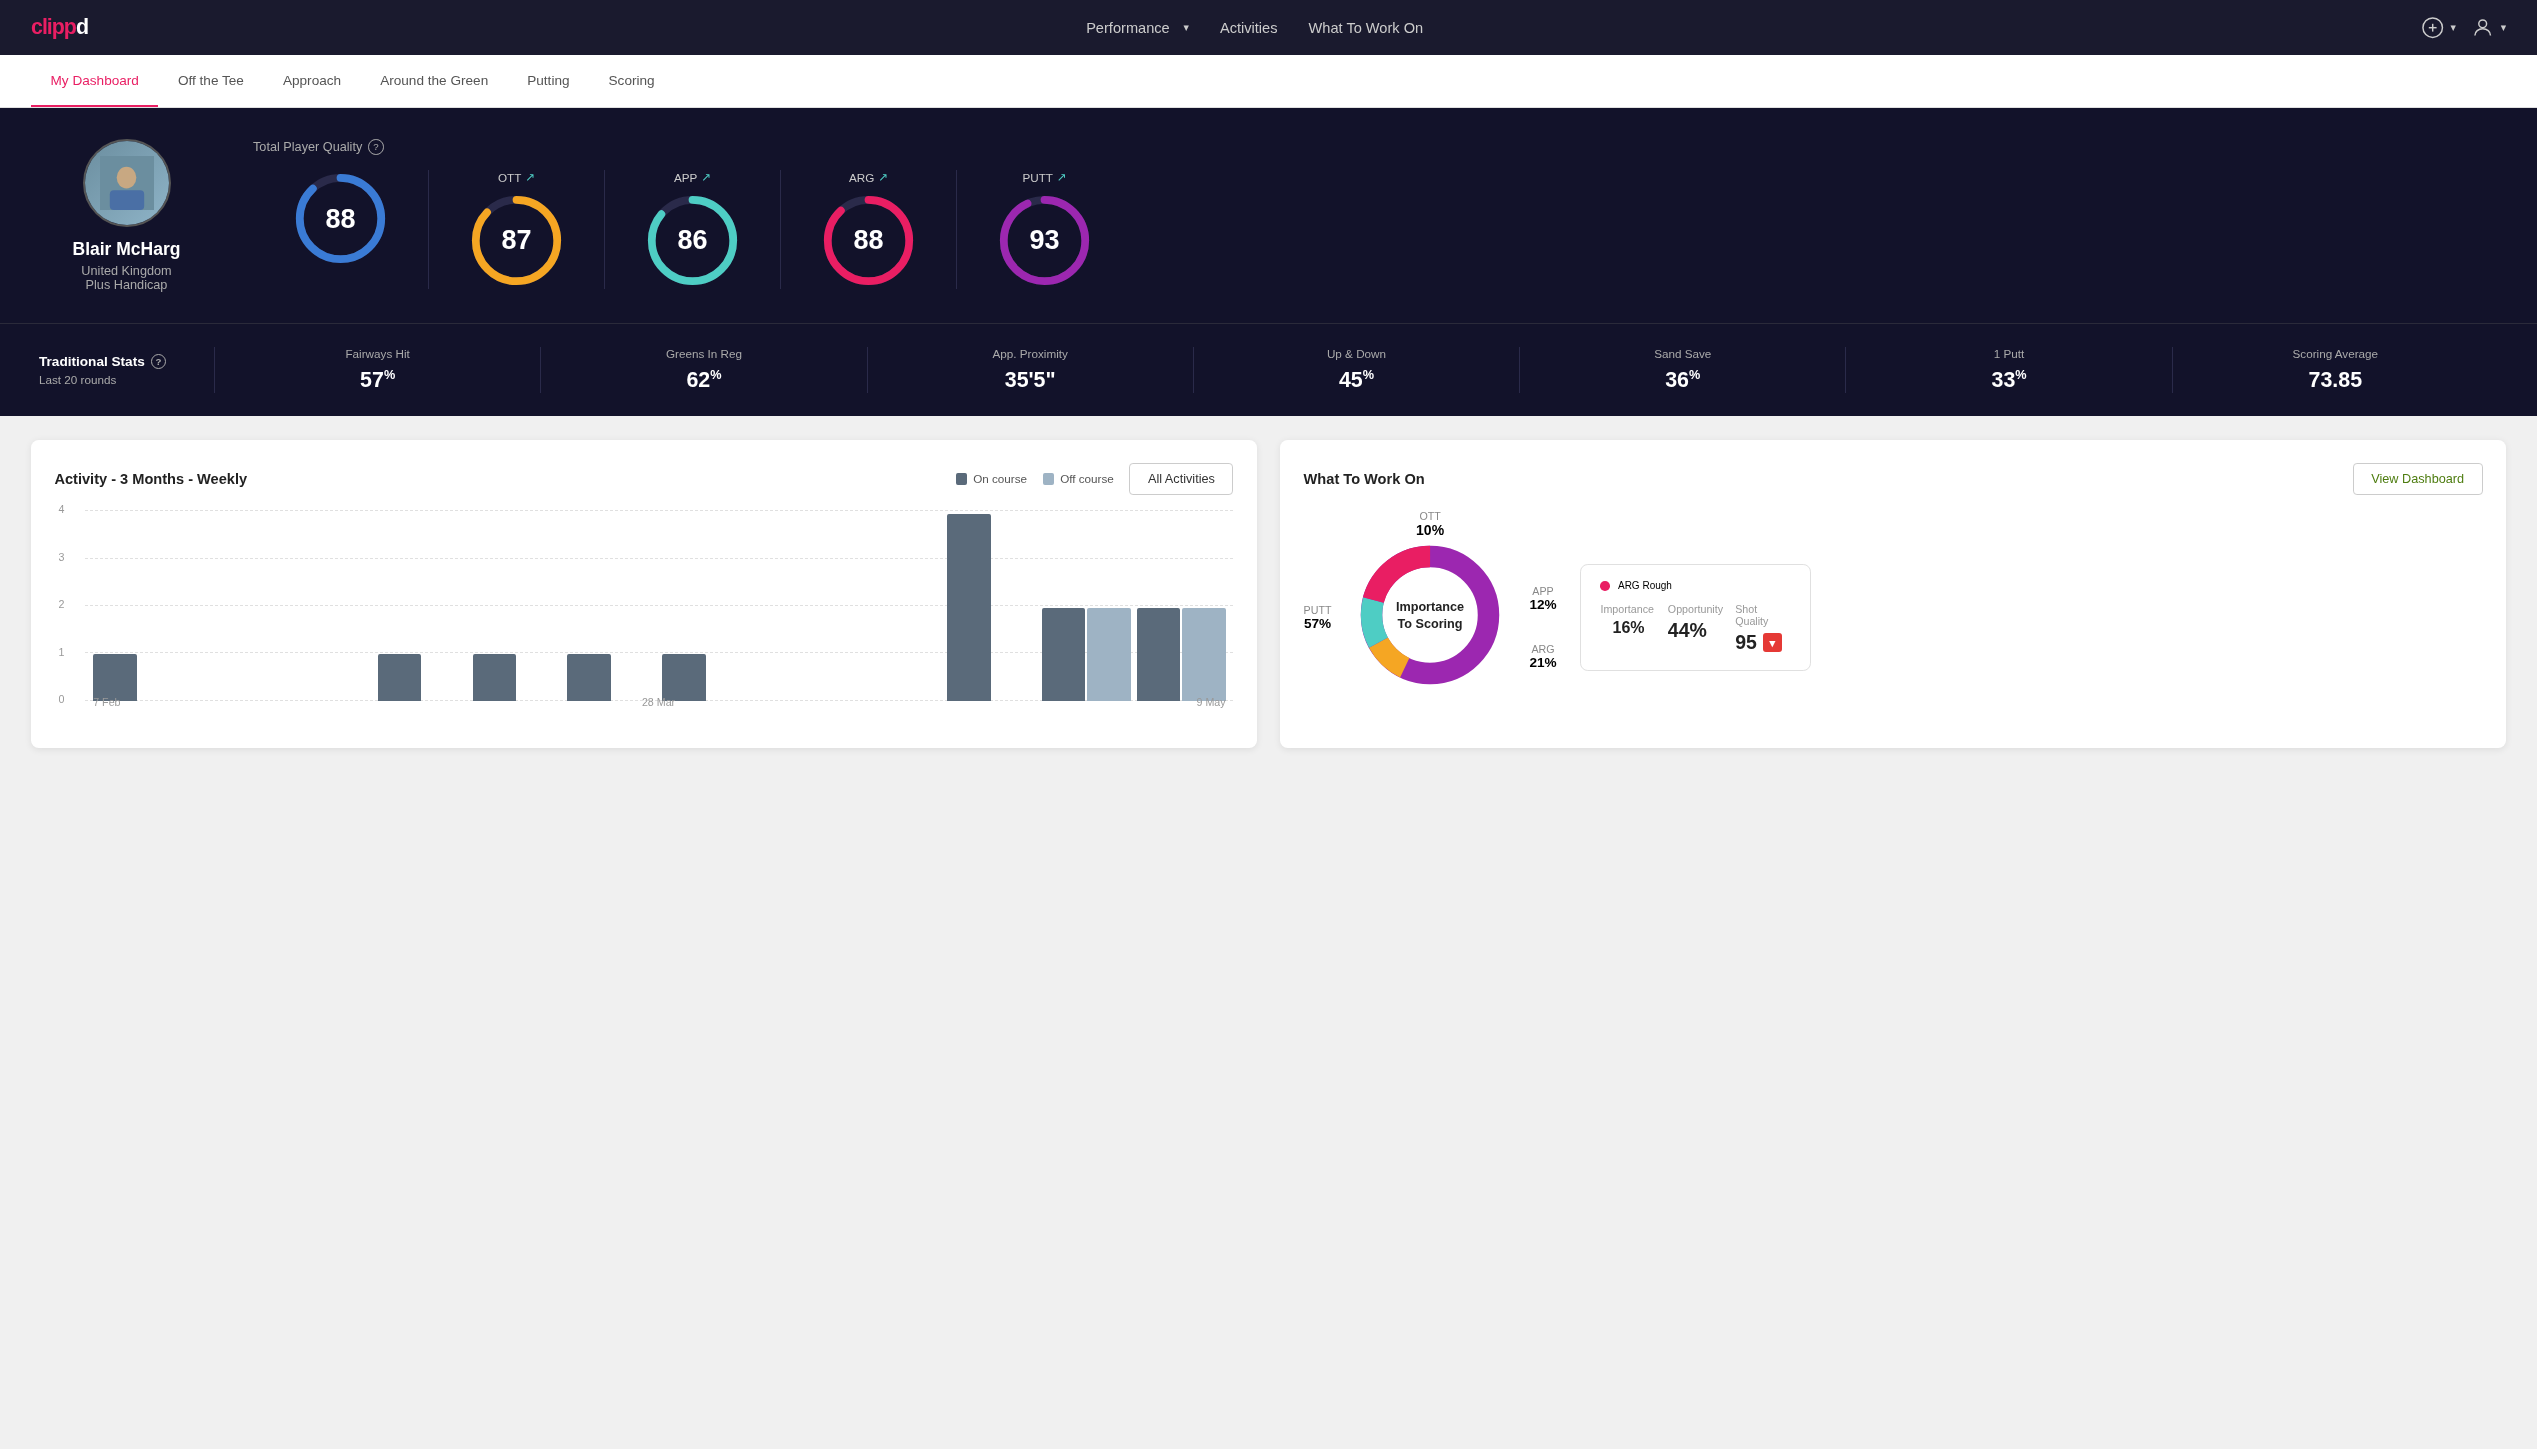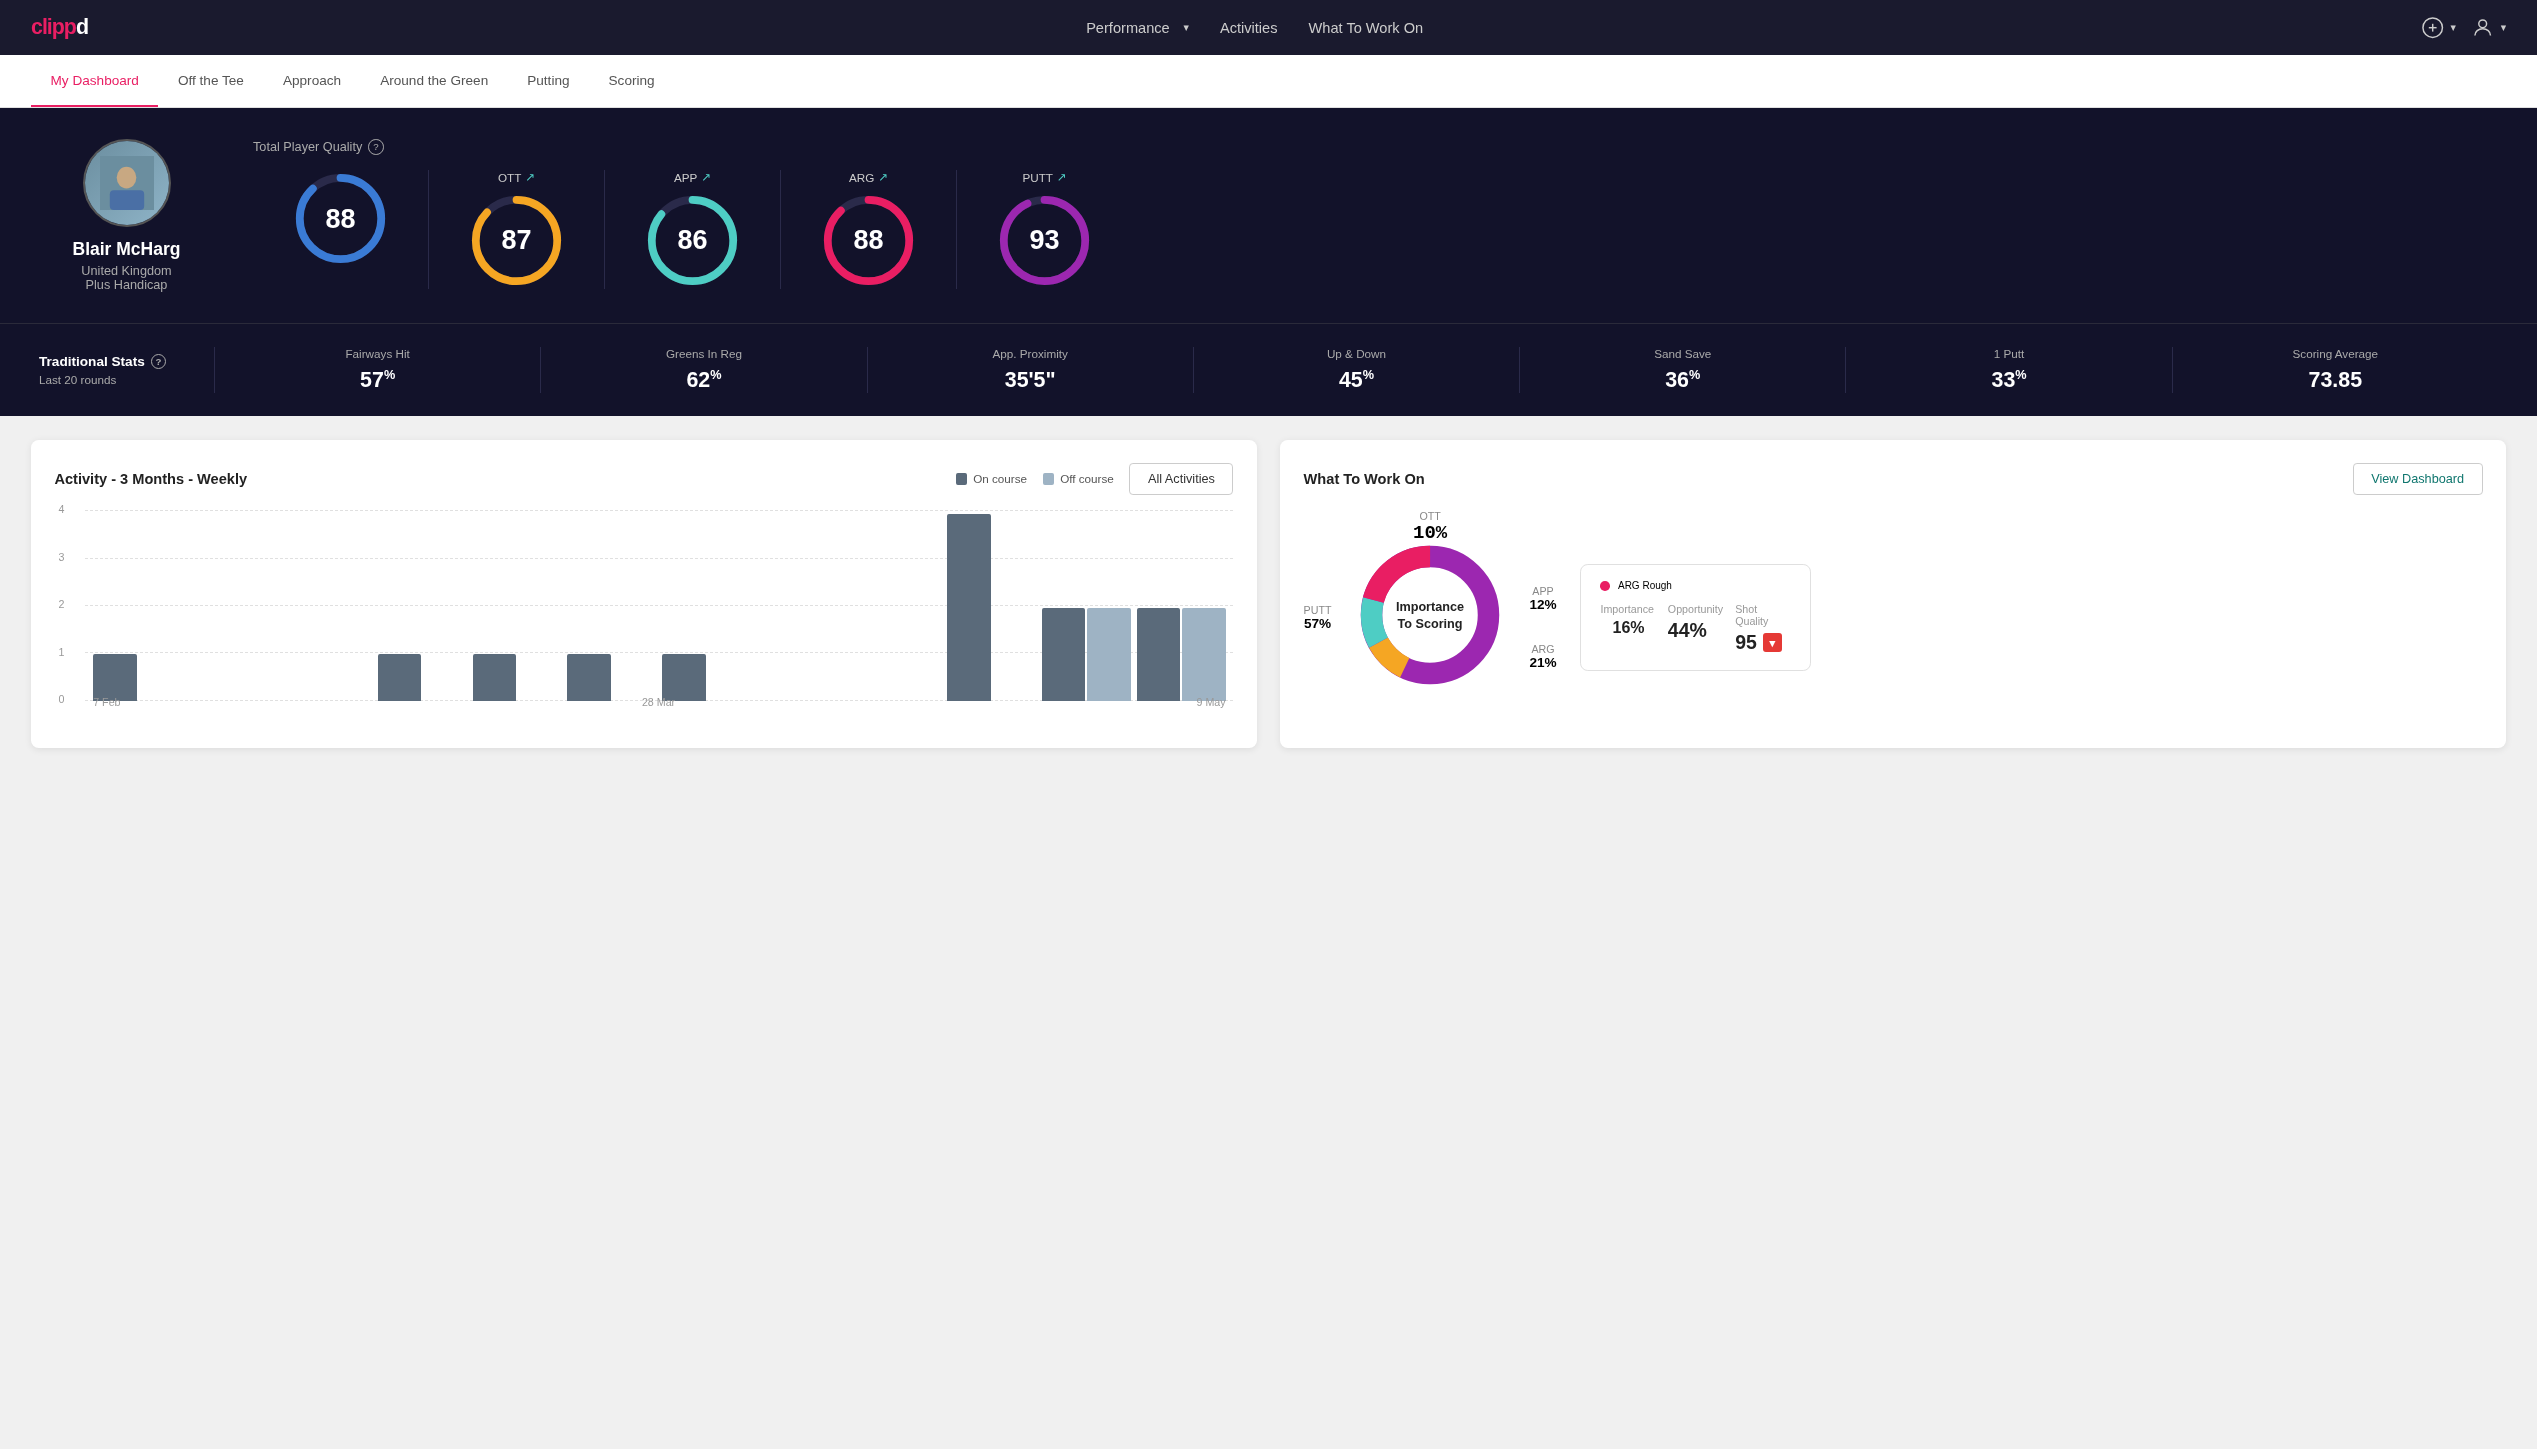--- a/index.html
+++ b/index.html
@@ -153,21 +153,21 @@
     .legend { display: flex; gap: 15.6px; align-items: center; }
     .legend-item { display: flex; align-items: center; gap: 5.8px; font-size: 11.7px; color: #555; }
     .legend-dot { width: 11.7px; height: 11.7px; border-radius: 1.9px; }
     .view-btn {
       border: 1px solid #ccc;
       background: #fff;
       padding: 7.8px 17.5px;
       border-radius: 3.9px;
       font-size: 12.7px;
       cursor: pointer;
-      color: #0f766e;
+      color: #4d7c0f;
     }
     .all-btn {
       border: 1px solid #ccc;
       background: #fff;
       padding: 7.8px 17.5px;
       border-radius: 3.9px;
       font-size: 12.7px;
       cursor: pointer;
       color: #333;
     }
@@ -573,21 +573,21 @@
 
         <div style="position:relative;width:253px;height:214px;">
 
           <div style="position:absolute;left:0;top:50%;transform:translateY(-50%);text-align:center;">
             <div style="font-size:10.7px;color:#888;">PUTT</div>
             <div style="font-size:13.6px;font-weight:700;">57%</div>
           </div>
 
           <div style="position:absolute;top:0;left:50%;transform:translateX(-50%);text-align:center;">
             <div style="font-size:10.7px;color:#888;">OTT</div>
-            <div style="font-size:19px;font-weight:700;font-family:Liberation Mono, monospace;">10%</div>
+            <div style="font-size:14px;font-weight:700;">10%</div>
           </div>
 
           <div style="position:absolute;right:0;top:35%;text-align:center;">
             <div style="font-size:10.7px;color:#888;">APP</div>
             <div style="font-size:13.6px;font-weight:700;">12%</div>
           </div>
 
           <div style="position:absolute;right:0;top:62%;text-align:center;">
             <div style="font-size:10.7px;color:#888;">ARG</div>
             <div style="font-size:13.6px;font-weight:700;">21%</div>

